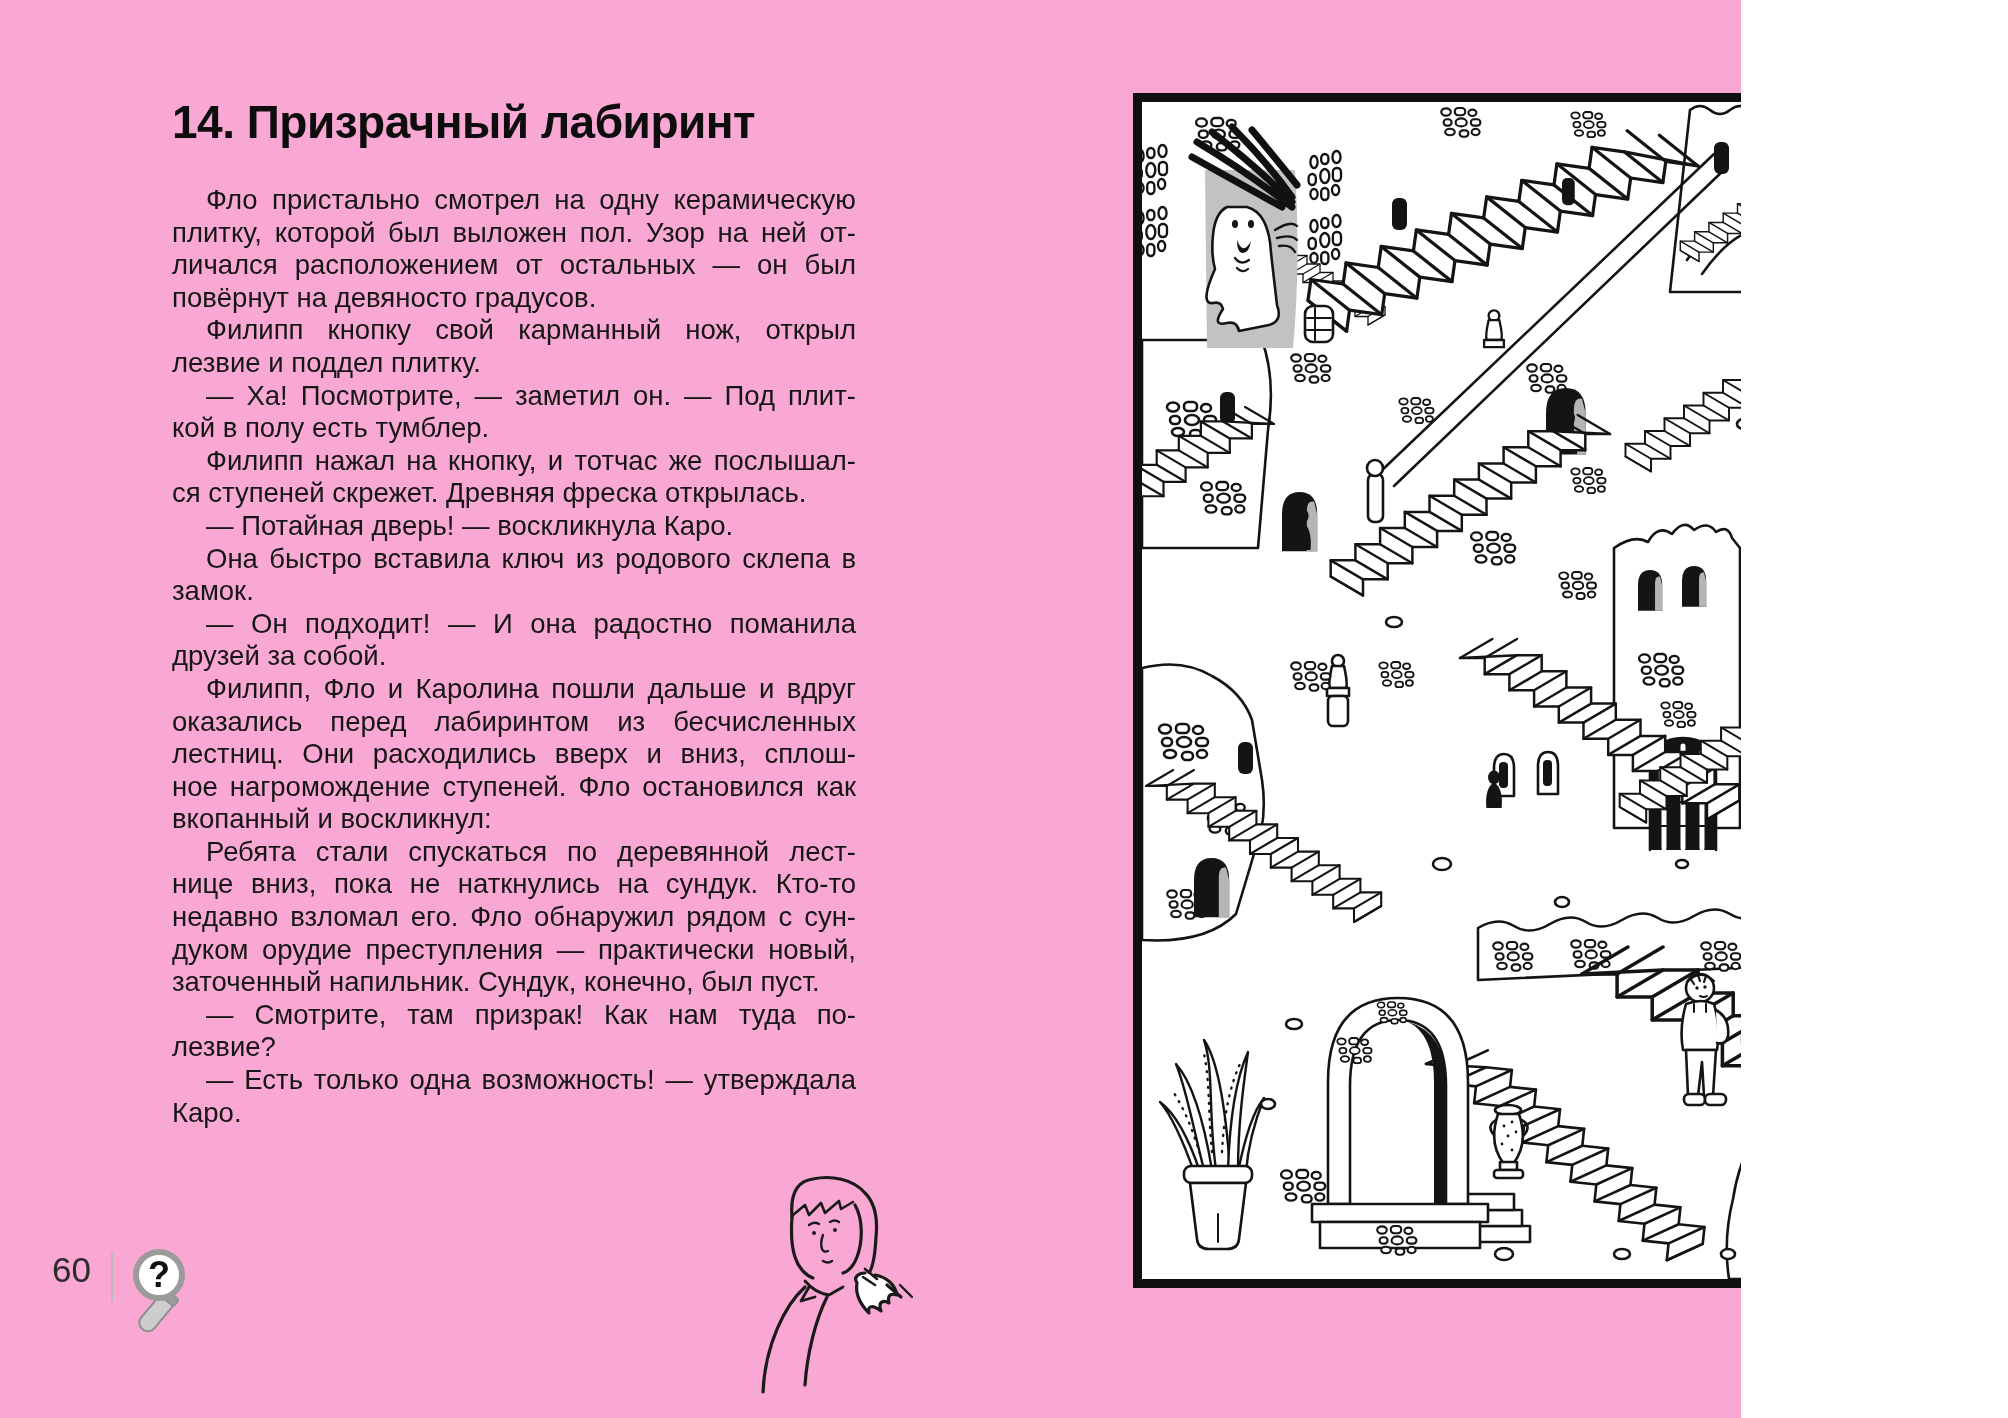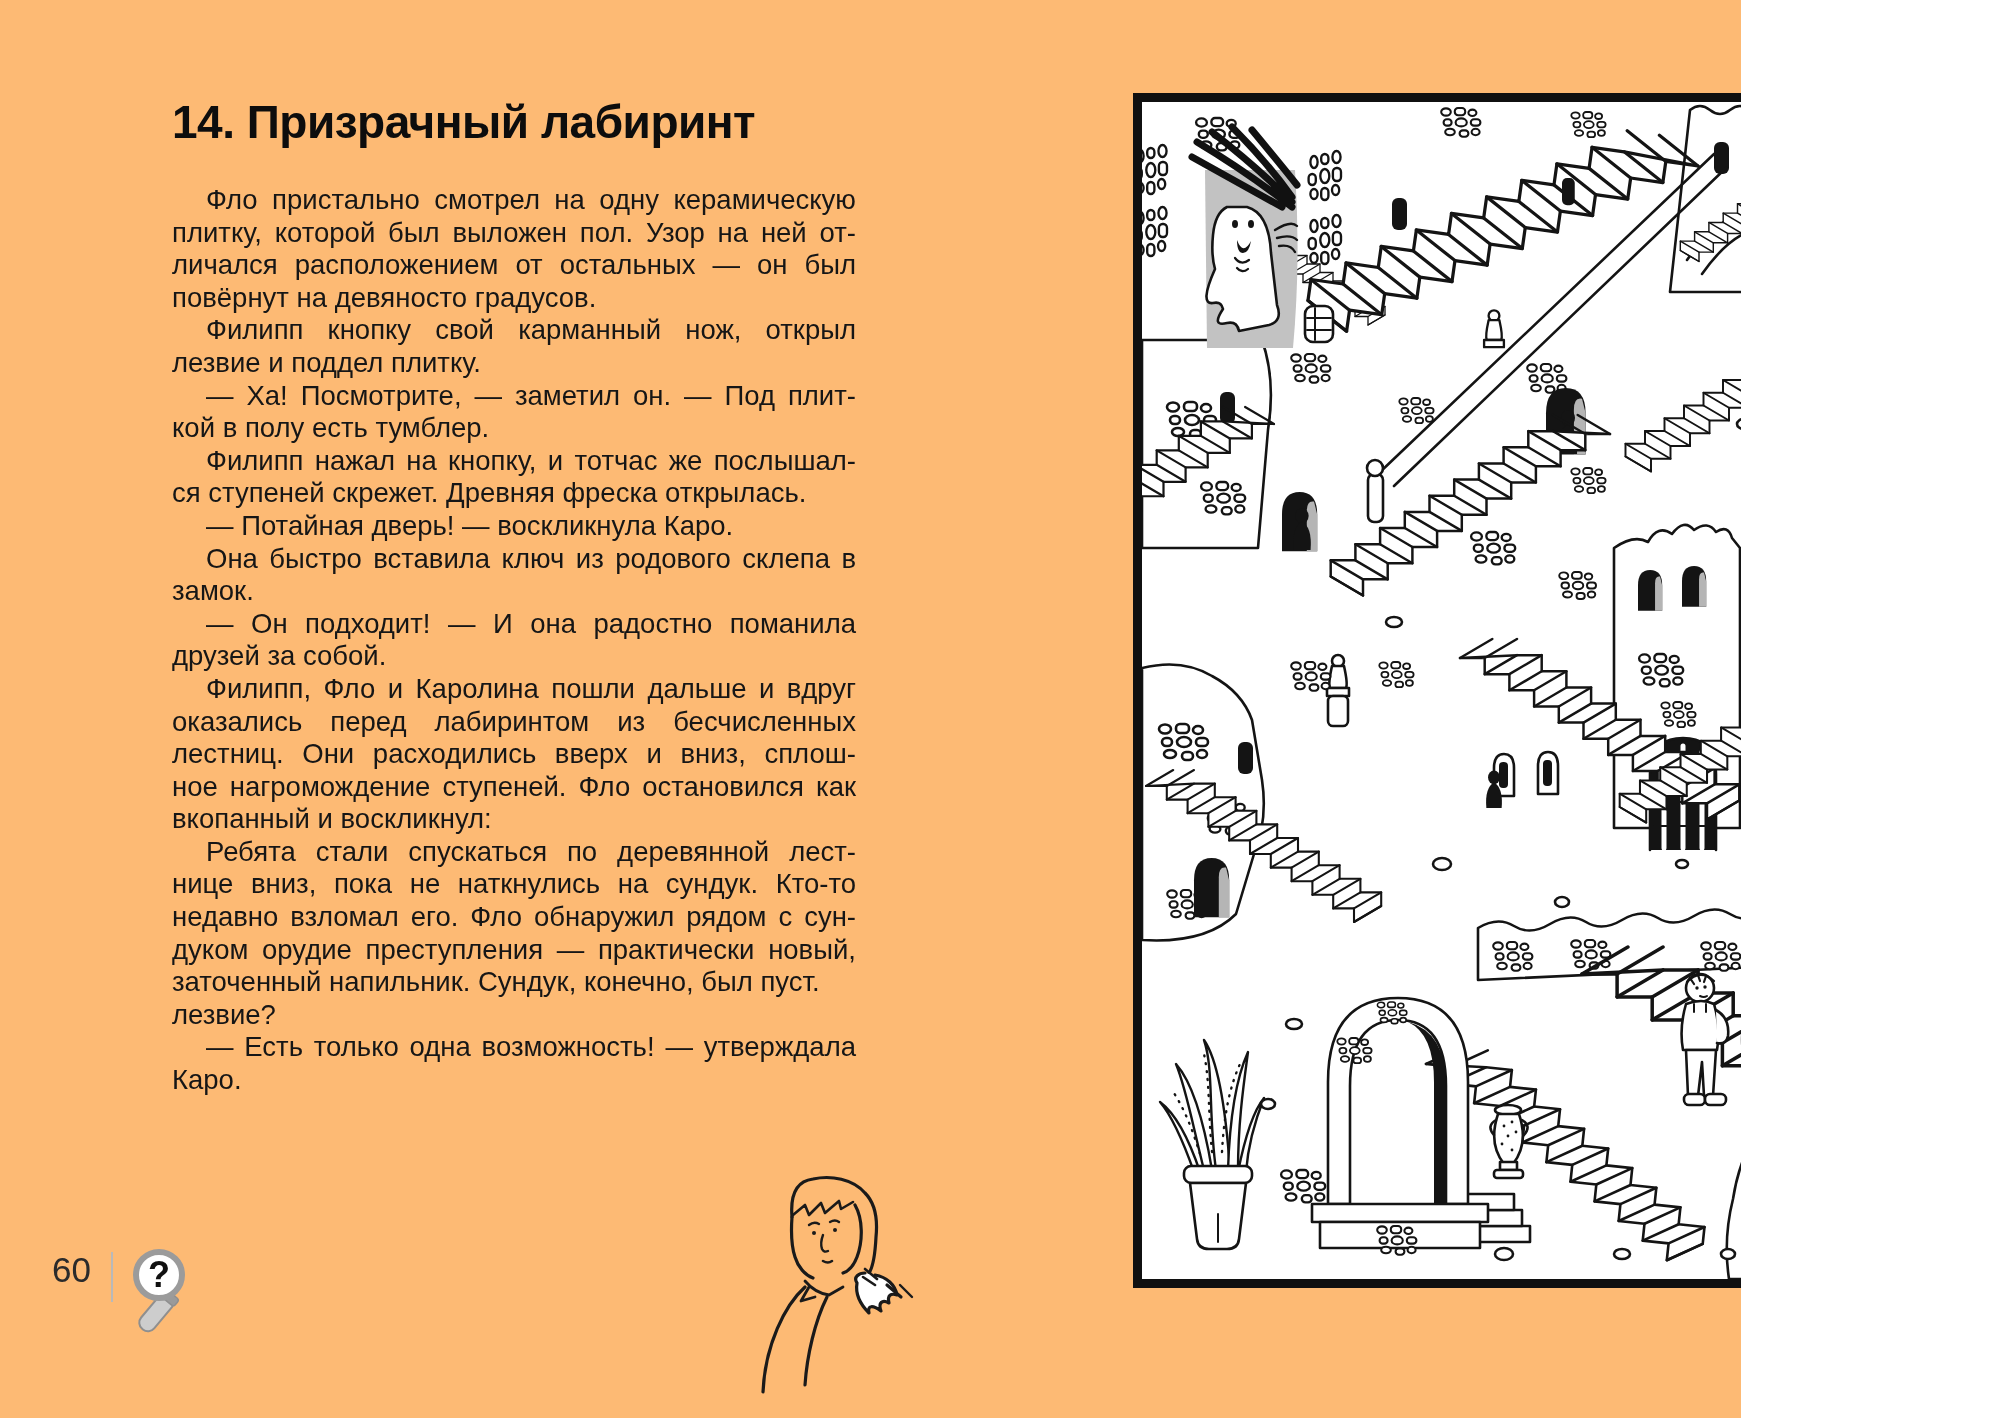--- a/index.html
+++ b/index.html
@@ -1,16 +1,16 @@
 <!DOCTYPE html>
 <html><head>
 <meta charset="utf-8">
 <style>
   html,body{margin:0;padding:0;background:#ffffff;}
-  .page{position:relative;width:1741px;height:1418px;background:#fdba74;overflow:hidden;
+  .page{position:relative;width:1741px;height:1418px;background:#f9a8d4;overflow:hidden;
         font-family:"Liberation Sans","DejaVu Sans",sans-serif;color:#151515;}
   .title{position:absolute;left:172px;top:64px;font-size:46px;font-weight:bold;
          letter-spacing:-0.5px;color:#0d0d0d;}
   .story{position:absolute;left:172px;top:184px;width:684px;font-size:27.5px;
          line-height:32.6px;color:#161616;}
   .para{margin:0;}
   .line{text-align:justify;text-align-last:justify;}
   .line.last{text-align-last:left;}
   .line.first{text-indent:34px;}
   .pagenum{position:absolute;left:52px;top:1250px;font-size:35px;color:#2b2b2b;}
@@ -67,20 +67,21 @@
         <div class="line last">вкопанный и воскликнул:</div>
       </div>
       <div class="para">
         <div class="line first">Ребята стали спускаться по деревянной лест-</div>
         <div class="line">нице вниз, пока не наткнулись на сундук. Кто-то</div>
         <div class="line">недавно взломал его. Фло обнаружил рядом с сун-</div>
         <div class="line">дуком орудие преступления — практически новый,</div>
         <div class="line last">заточенный напильник. Сундук, конечно, был пуст.</div>
       </div>
       <div class="para">
+        <div class="line first">— Смотрите, там призрак! Как нам туда по-</div>
         <div class="line last">лезвие?</div>
       </div>
       <div class="para">
         <div class="line first">— Есть только одна возможность! — утверждала</div>
         <div class="line last">Каро.</div>
       </div>
     </div>
 
   <div class="pagenum">60</div>
   <div class="footrule"></div>

